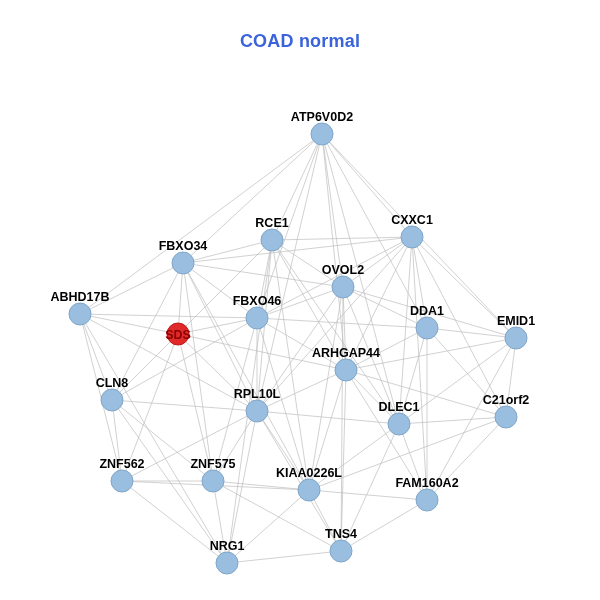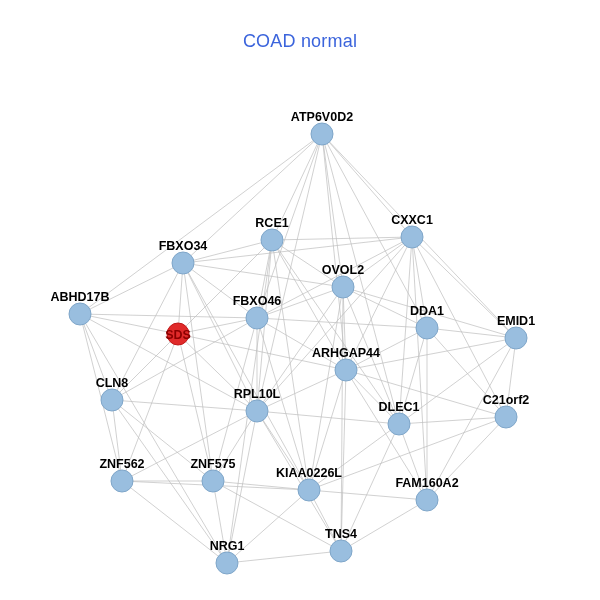--- a/index.html
+++ b/index.html
@@ -14,21 +14,21 @@
     height: 600px;
     background: #ffffff;
     overflow: hidden;
   }
   #chart-title {
     position: absolute;
     top: 31px;
     left: 0;
     width: 100%;
     text-align: center;
-    font-weight: normal;
+    font-weight: bold;
     font-size: 18px;
     letter-spacing: 0.2px;
   }
   #graph {
     position: absolute;
     top: 0;
     left: 0;
   }
   #graph text.node-label {
     font-family: "Liberation Sans", sans-serif;

